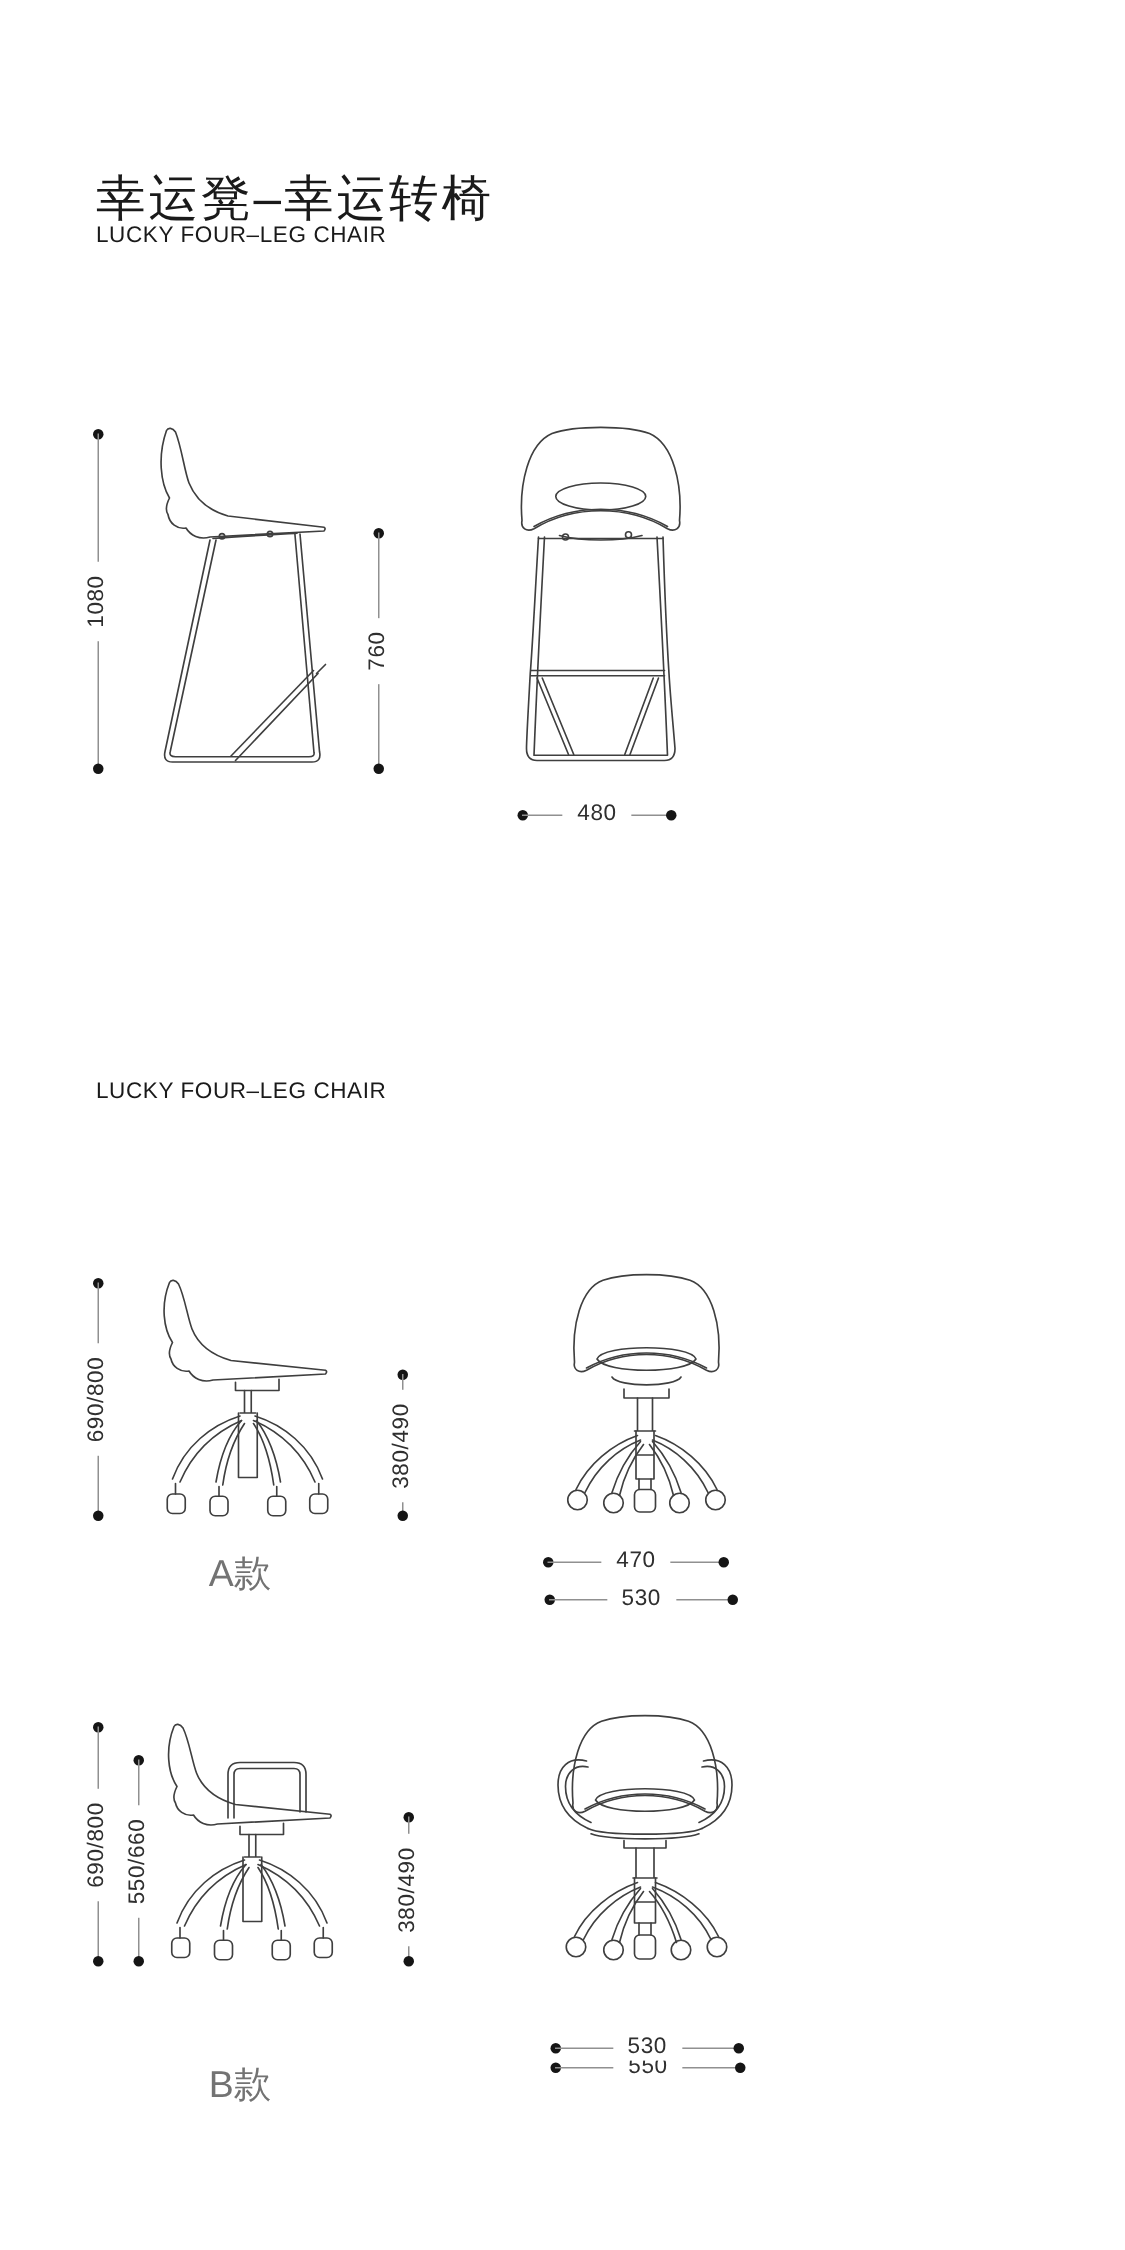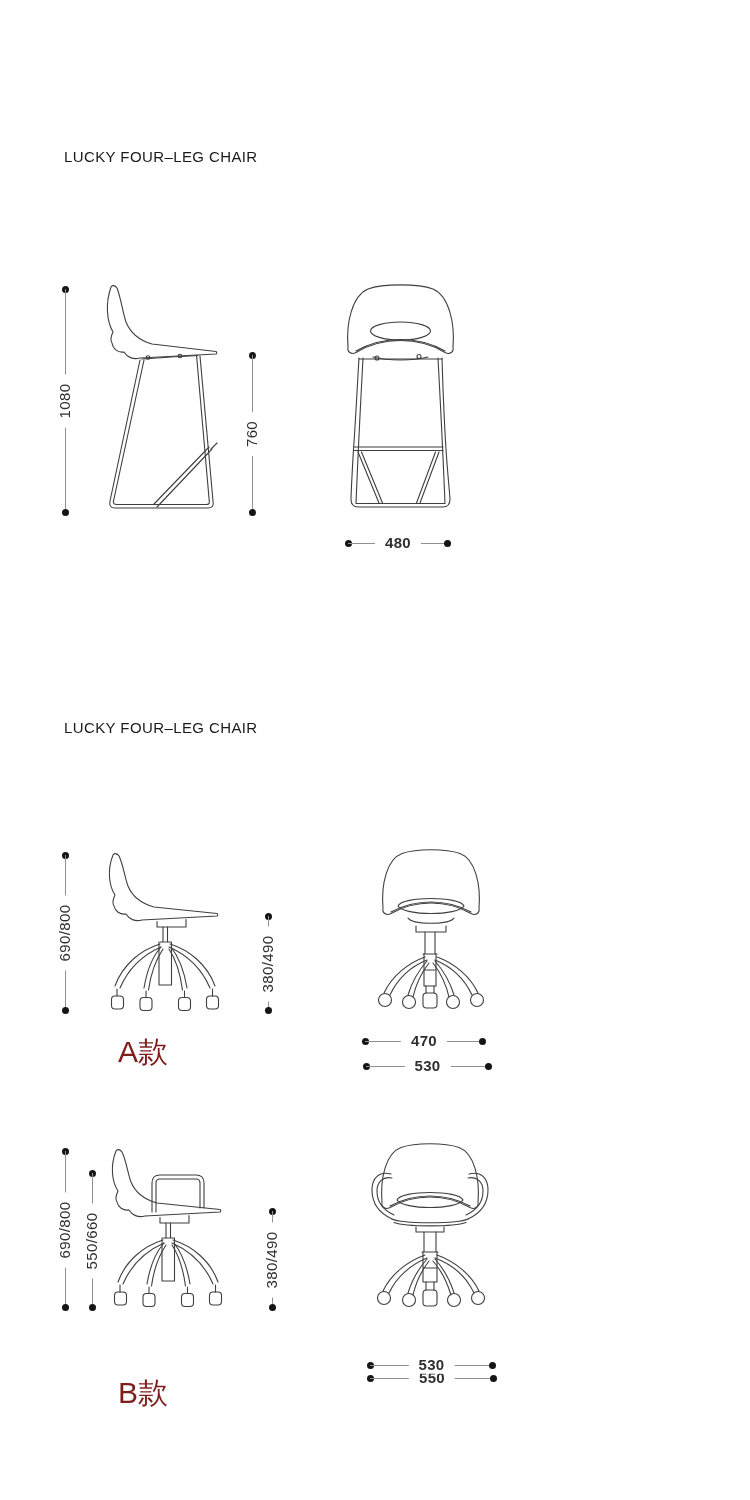--- a/index.html
+++ b/index.html
@@ -10,48 +10,49 @@
     --art:#3f3f3f;
   }
   *{margin:0;padding:0;box-sizing:border-box;}
   html,body{background:#fff;}
   .canvas{
     position:relative;width:750px;height:1500px;background:#fff;
     font-family:"Liberation Sans", sans-serif;overflow:hidden;
   }
   .title-zh{position:absolute;font-size:33px;font-weight:400;color:var(--title);letter-spacing:2px;white-space:nowrap;}
   .title-en{position:absolute;font-size:15px;font-weight:400;color:var(--title);letter-spacing:.4px;white-space:nowrap;}
-  .style-label{position:absolute;font-size:30px;color:#7f1d1d;white-space:nowrap;}
+  .style-label{position:absolute;font-size:25px;color:#737373;text-align:center;white-space:nowrap;}
 
   
   .vdim{position:absolute;width:8px;}
   .vdim .vline{position:absolute;left:3.5px;top:3px;bottom:3px;width:1px;background:var(--dimline);}
   .dot{position:absolute;width:7px;height:7px;border-radius:50%;background:var(--dot);}
   .vdim .dot.t{left:.5px;top:0;}
   .vdim .dot.b{left:.5px;bottom:0;}
   .dimlabel{position:absolute;font-size:15px;color:var(--text);background:#fff;white-space:nowrap;letter-spacing:.4px;line-height:1.1;}
   .dimlabel.v{top:50%;left:4px;transform:translate(-50%,-50%) rotate(-90deg);padding:0 9px;}
 
   
-  .hdim{position:absolute;height:8px;font-weight:bold;}
+  .hdim{position:absolute;height:8px;}
   .hdim .hline{position:absolute;top:3.5px;left:3px;right:3px;height:1px;background:var(--dimline);}
   .hdim .dot.l{left:0;top:.5px;}
   .hdim .dot.r{right:0;top:.5px;}
   .dimlabel.h{left:50%;top:4px;transform:translate(-50%,-50%);padding:0 10px;}
 
   .art{position:absolute;}
   .art path,.art ellipse,.art rect,.art circle,.art line{
     fill:none;stroke:var(--art);stroke-width:1.1;stroke-linecap:round;stroke-linejoin:round;
   }
 </style>
 </head>
 <body>
 
 <div class="canvas">
 
+  <div class="title-zh" style="left:64px;top:110px">幸运凳–幸运转椅</div>
   <div class="title-en" style="left:64px;top:148px">LUCKY FOUR–LEG CHAIR</div>
 
   <div class="vdim" style="left:61px;top:286px;height:230px">
     <span class="dot t"></span>
     <span class="vline"></span>
     <span class="dimlabel v">1080</span>
     <span class="dot b"></span>
   </div>
 
   <svg class="art" style="left:100px;top:282px" width="125" height="232" viewBox="0 0 125 232">

